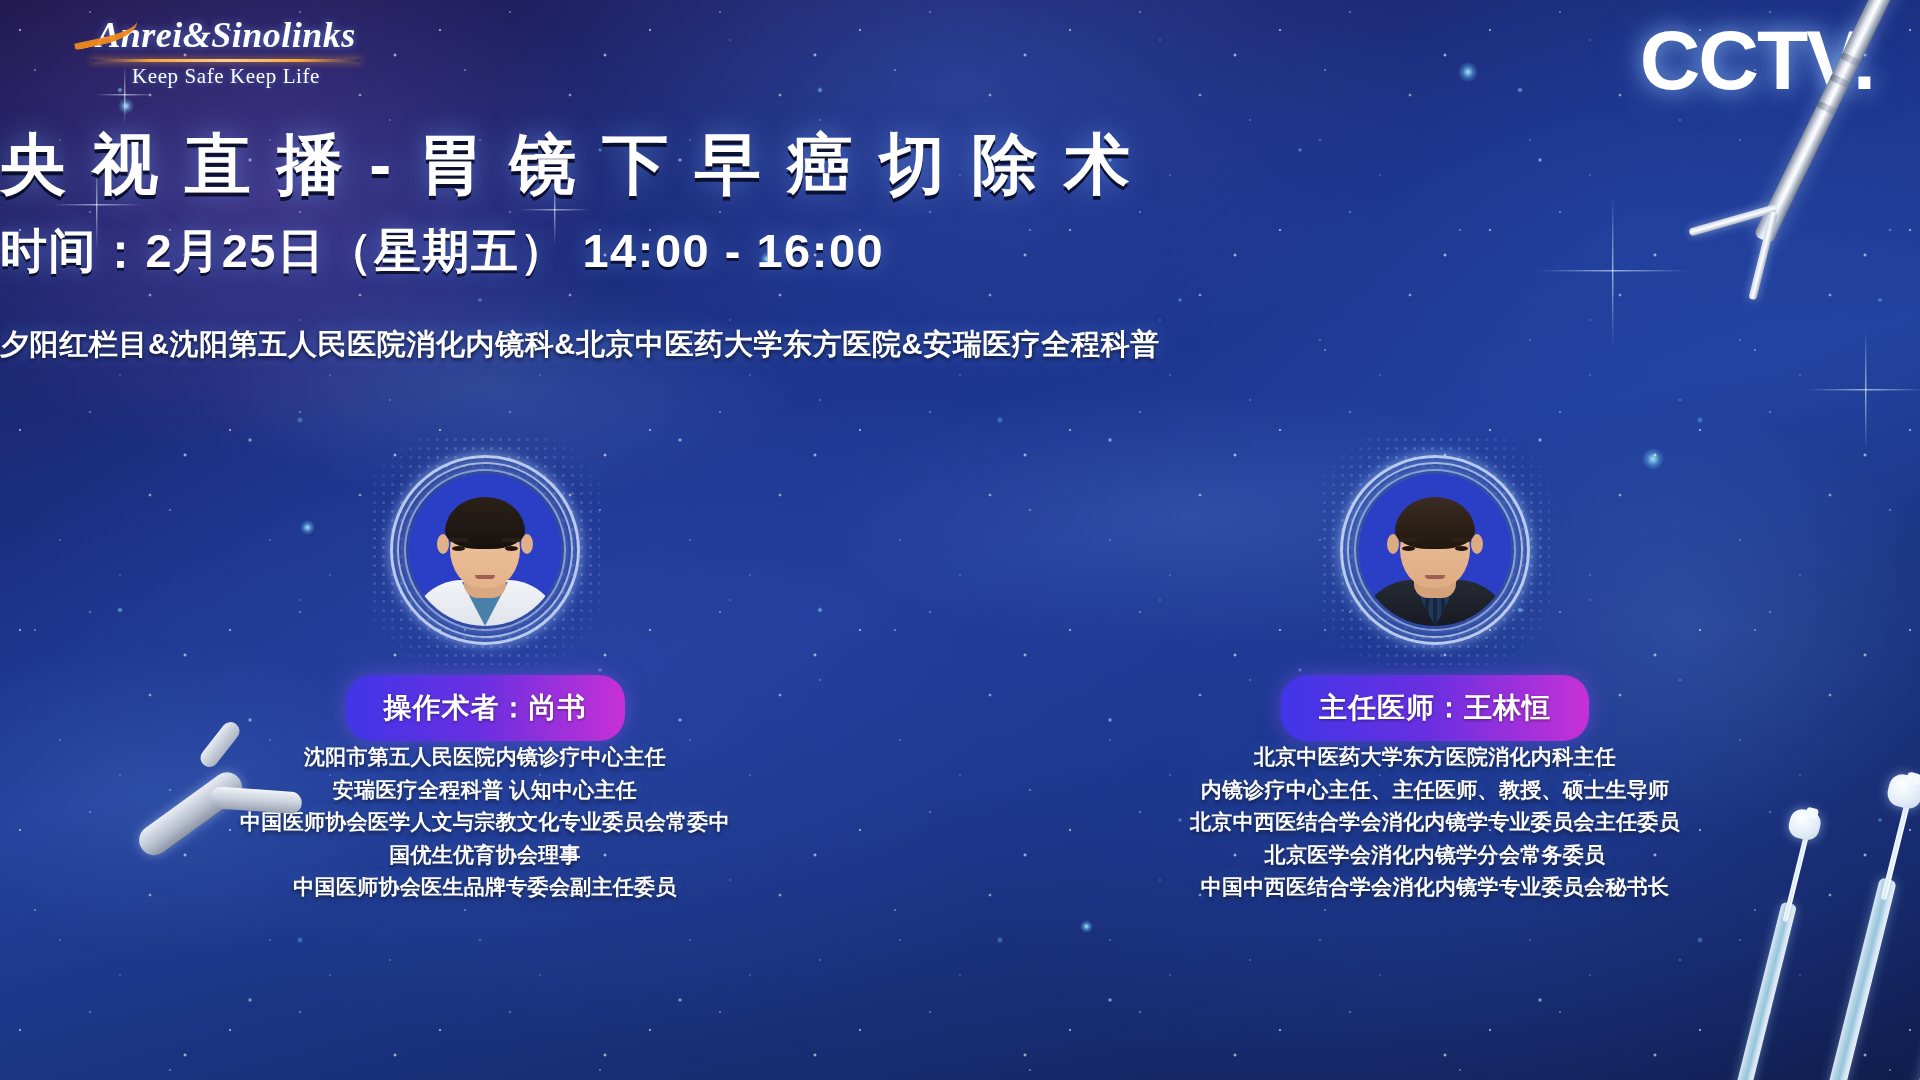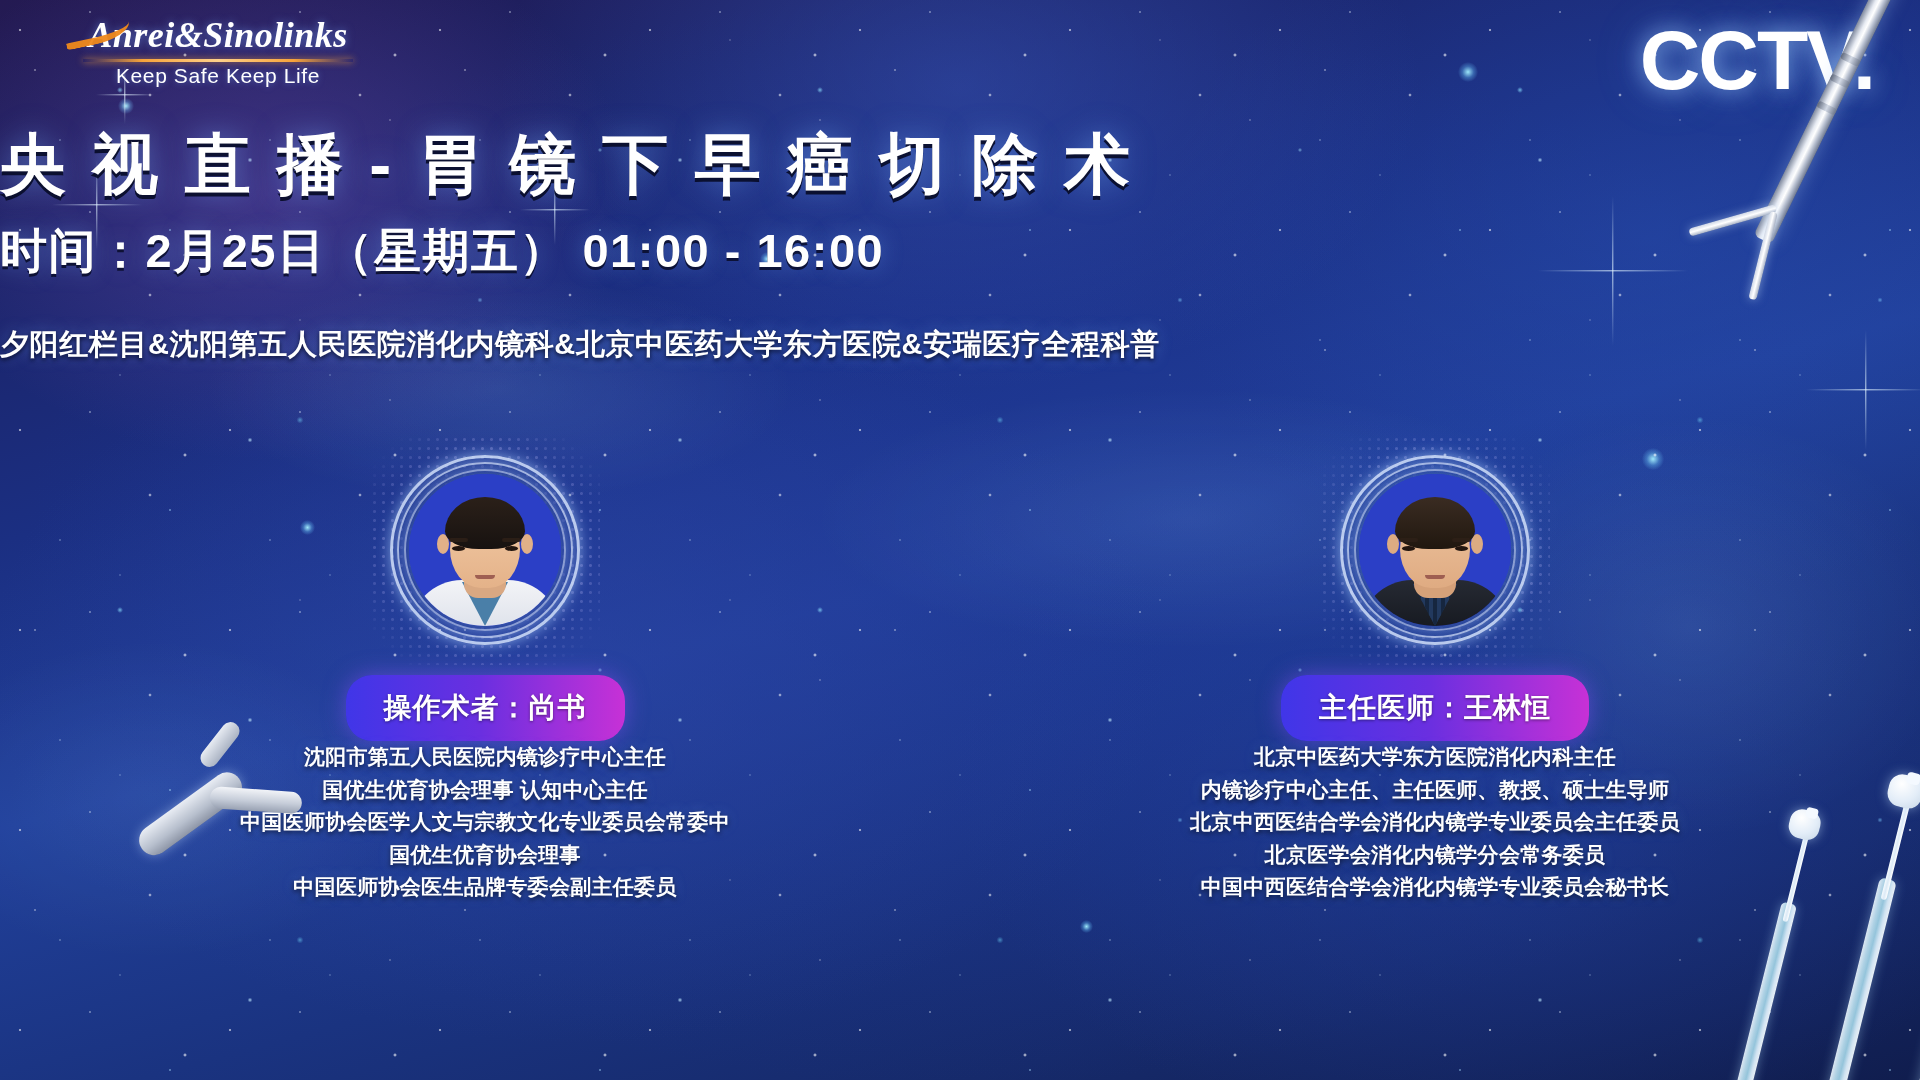--- a/index.html
+++ b/index.html
@@ -75,21 +75,21 @@
   }
   .sparkle::before, .sparkle::after {
     content:""; position:absolute; left:50%; top:50%; transform:translate(-50%,-50%);
     background: linear-gradient(90deg, rgba(255,255,255,0) 0%, rgba(220,240,255,.9) 50%, rgba(255,255,255,0) 100%);
   }
   .sparkle::before { width:100%; height:1.4px; }
   .sparkle::after  { width:1.4px; height:100%;
     background: linear-gradient(180deg, rgba(255,255,255,0) 0%, rgba(220,240,255,.9) 50%, rgba(255,255,255,0) 100%); }
 
   
-  .brand { position:absolute; left:68px; top:14px; width:300px; text-align:center; }
+  .brand { position:absolute; left:76px; top:14px; width:300px; text-align:center; }
   .brand-mark {
     position:relative;
     font-family:"Liberation Serif", "DejaVu Serif", serif;
     font-weight:bold; font-style:italic;
     font-size:36px; letter-spacing:0.5px; color:#ffffff;
     text-shadow: 0 0 8px rgba(120,170,255,.55);
     white-space:nowrap;
   }
   .brand-swoosh {
     position:absolute; left:-4px; top:4px; width:66px; height:26px;
@@ -99,20 +99,21 @@
     opacity:.95;
   }
   .brand-rule {
     margin:3px auto 2px; height:3px; width:270px;
     background: linear-gradient(90deg, rgba(240,138,28,0) 0%, #f7a33a 22%, #ffd08a 50%, #f7a33a 78%, rgba(240,138,28,0) 100%);
     box-shadow: 0 0 7px rgba(255,170,60,.75);
   }
   .brand-tag {
     font-size:21px; color:#ffffff; letter-spacing:.6px;
     text-shadow:0 0 6px rgba(120,170,255,.5);
+    font-family:Liberation Serif, serif;
   }
 
   
   .cctv {
     position:absolute; right:46px; top:18px;
     font-family:"Liberation Sans","DejaVu Sans",sans-serif;
     font-weight:bold; font-size:84px; line-height:1;
     letter-spacing:-2px; color:#ffffff;
     text-shadow: 0 0 22px rgba(160,205,255,.75), 0 0 46px rgba(90,150,255,.45);
   }
@@ -322,21 +323,21 @@
       <span>Anrei&amp;Sinolinks</span>
     </div>
     <div class="brand-rule"></div>
     <div class="brand-tag">Keep Safe Keep Life</div>
   </div>
 
   <div class="cctv">CCTV.</div>
 
   <div class="headings">
     <div class="title">央 视 直 播 - 胃 镜 下 早 癌 切 除 术</div>
-    <div class="subtime">时间：2月25日（星期五） 01:00 - 16:00</div>
+    <div class="subtime">时间：2月25日（星期五） 14:00 - 16:00</div>
     <div class="orgline">夕阳红栏目&amp;沈阳第五人民医院消化内镜科&amp;北京中医药大学东方医院&amp;安瑞医疗全程科普</div>
   </div>
 
   <div class="people">
 
     <div class="person">
       <div class="halftone" style="position:absolute; margin-top:-20px;"></div>
       <div class="avatar-wrap">
         <span class="ring r1"></span>
         <span class="ring r2"></span>
@@ -354,21 +355,21 @@
           <div class="brow l"></div>
             <div class="brow r"></div>
           <div class="eye l"></div>
             <div class="eye r"></div>
           <div class="mouth"></div>
         </div>
       </div>
       <div class="badge">操作术者：尚书</div>
       <div class="creds">
         <p>沈阳市第五人民医院内镜诊疗中心主任</p>
-        <p>国优生优育协会理事  认知中心主任</p>
+        <p>安瑞医疗全程科普  认知中心主任</p>
         <p>中国医师协会医学人文与宗教文化专业委员会常委中</p>
         <p>国优生优育协会理事</p>
         <p>中国医师协会医生品牌专委会副主任委员</p>
       </div>
     </div>
 
     <div class="person">
       <div class="halftone" style="position:absolute; margin-top:-20px;"></div>
       <div class="avatar-wrap">
         <span class="ring r1"></span>

